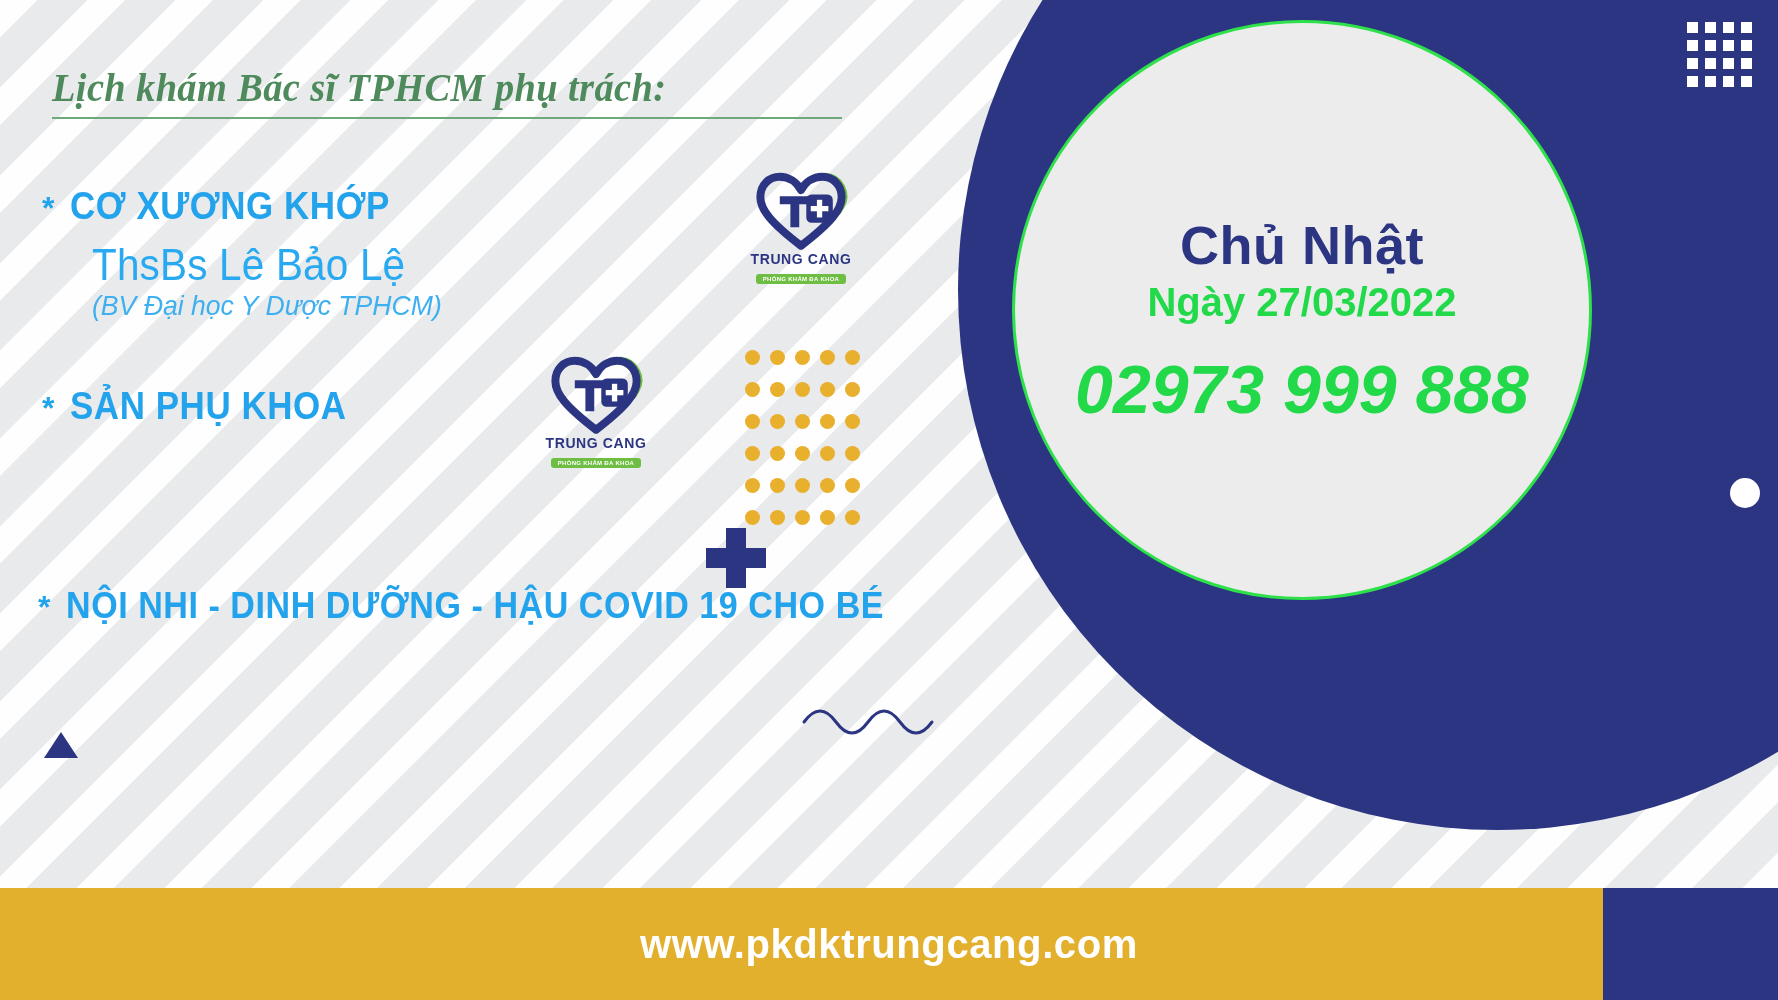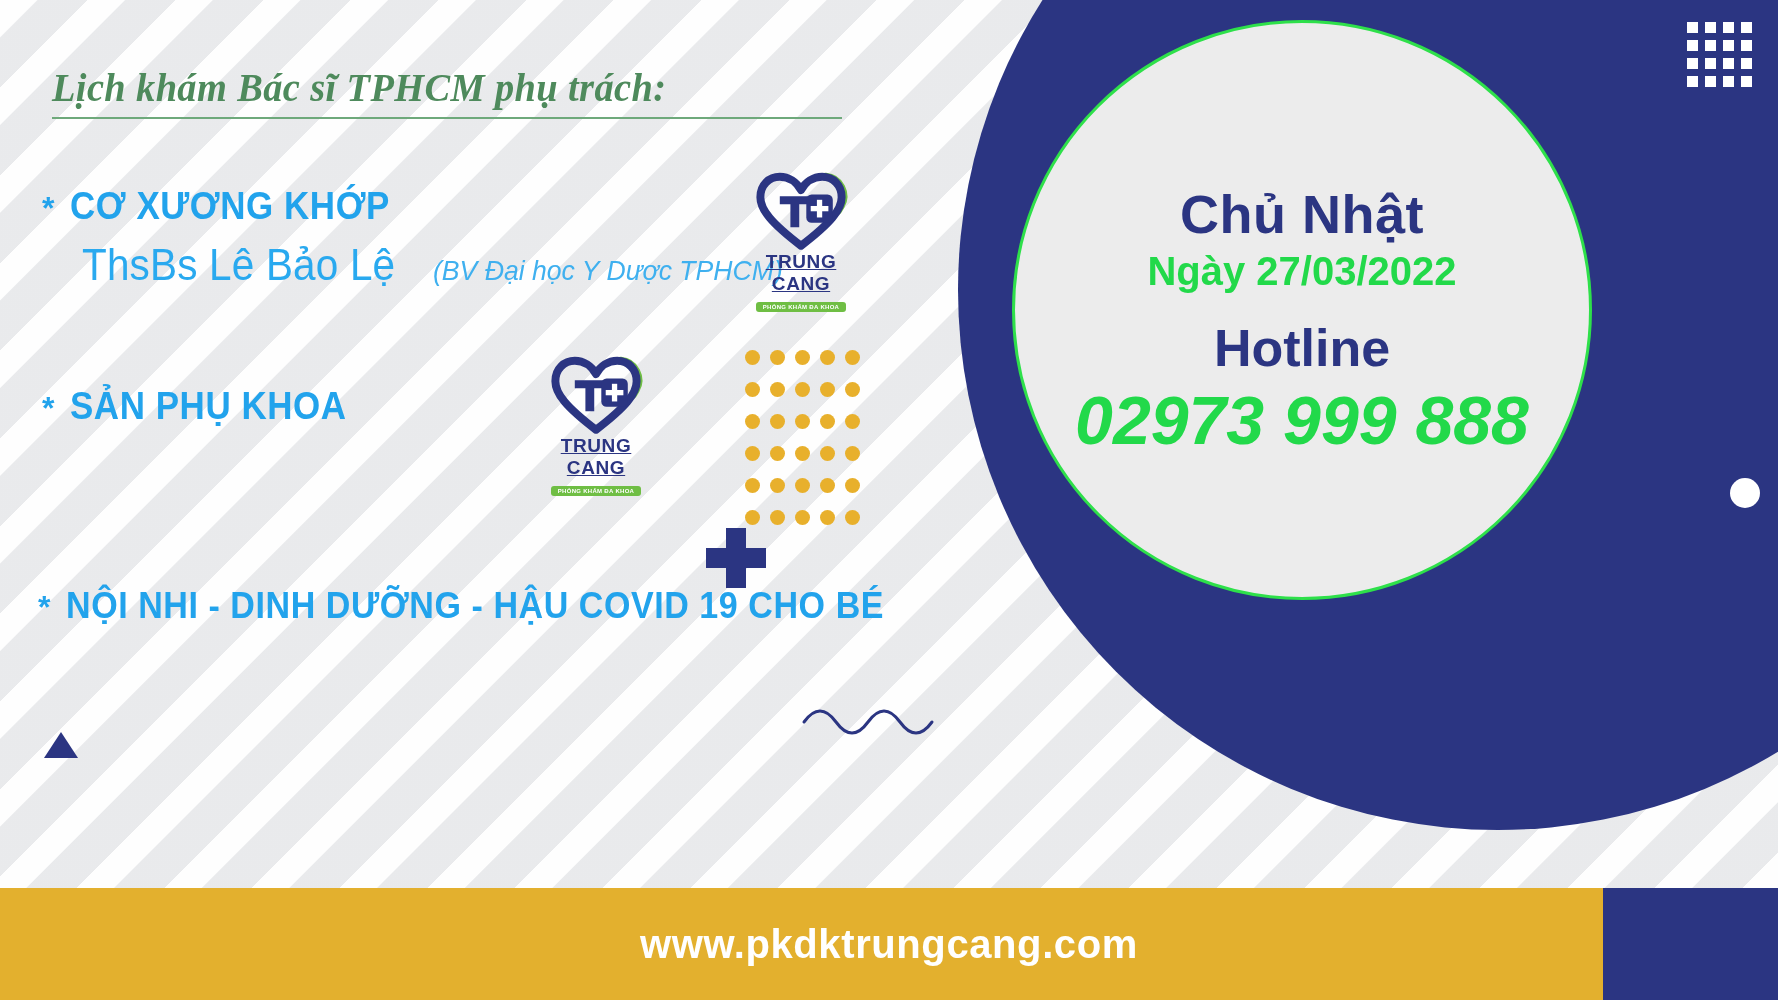--- a/index.html
+++ b/index.html
@@ -119,20 +119,21 @@
   }
   .sec-star { font-size:32px; margin-right:16px; color:#22a3ec; }
   .sec-title {
     font-size:38px; letter-spacing:0.6px;
     transform:scaleX(0.92); transform-origin:left center;
   }
   .sec-sub {
     display:flex; align-items:baseline;
     margin-top:12px; margin-left:40px;
     white-space:nowrap;
+    flex-direction:column;
   }
   .sub-name {
     font-size:44px; color:#29a9ef; font-weight:300;
     letter-spacing:0.2px;
     transform:scaleX(0.92); transform-origin:left center;
   }
   .sub-paren {
     font-size:28px; font-style:italic; color:#3fb0ef;
     margin-left:10px; font-weight:300;
     transform:scaleX(0.95); transform-origin:left center;
@@ -144,22 +145,22 @@
   #sec3 .sec-title { font-size:37px; }
   #sec3 .sub-name { font-size:42px; }
   #sec3 .sub-paren { font-size:30px; }
 
   
   .logo { position:absolute; z-index:6; text-align:center; }
   #logo1 { left:748px; top:168px; width:106px; }
   #logo2 { left:543px; top:352px; width:106px; }
   .logo-mark { width:100%; display:block; }
   .logo-name {
-    font-size:19px; font-weight:bold; color:#2b3582;
-    letter-spacing:0.6px; margin-top:-2px;text-decoration:underline;
+    font-size:14px; font-weight:bold; color:#2b3582;
+    letter-spacing:0.6px; margin-top:-2px;
   }
   .logo-tag {
     display:inline-block;
     background:#6fbe44; color:#ffffff;
     font-size:6px; font-weight:bold; letter-spacing:0.3px;
     padding:2px 7px; border-radius:3px; margin-top:3px;
   }
 
   
   .dot-grid-gold {
@@ -228,21 +229,20 @@
       <i></i>
       <i></i>
       <i></i>
       <i></i>
       <i></i>
     </div>
 
   <div class="info-circle">
     <div class="ic-day">Chủ Nhật</div>
     <div class="ic-date">Ngày 27/03/2022</div>
-    <div class="ic-hotline">Hotline</div>
     <div class="ic-phone">02973 999 888</div>
   </div>
 
   <div class="title-wrap">
     <div class="title">Lịch khám Bác sĩ TPHCM phụ trách:</div>
     <div class="title-rule"></div>
   </div>
 
   <div class="section" id="sec1">
     <div class="sec-head">

